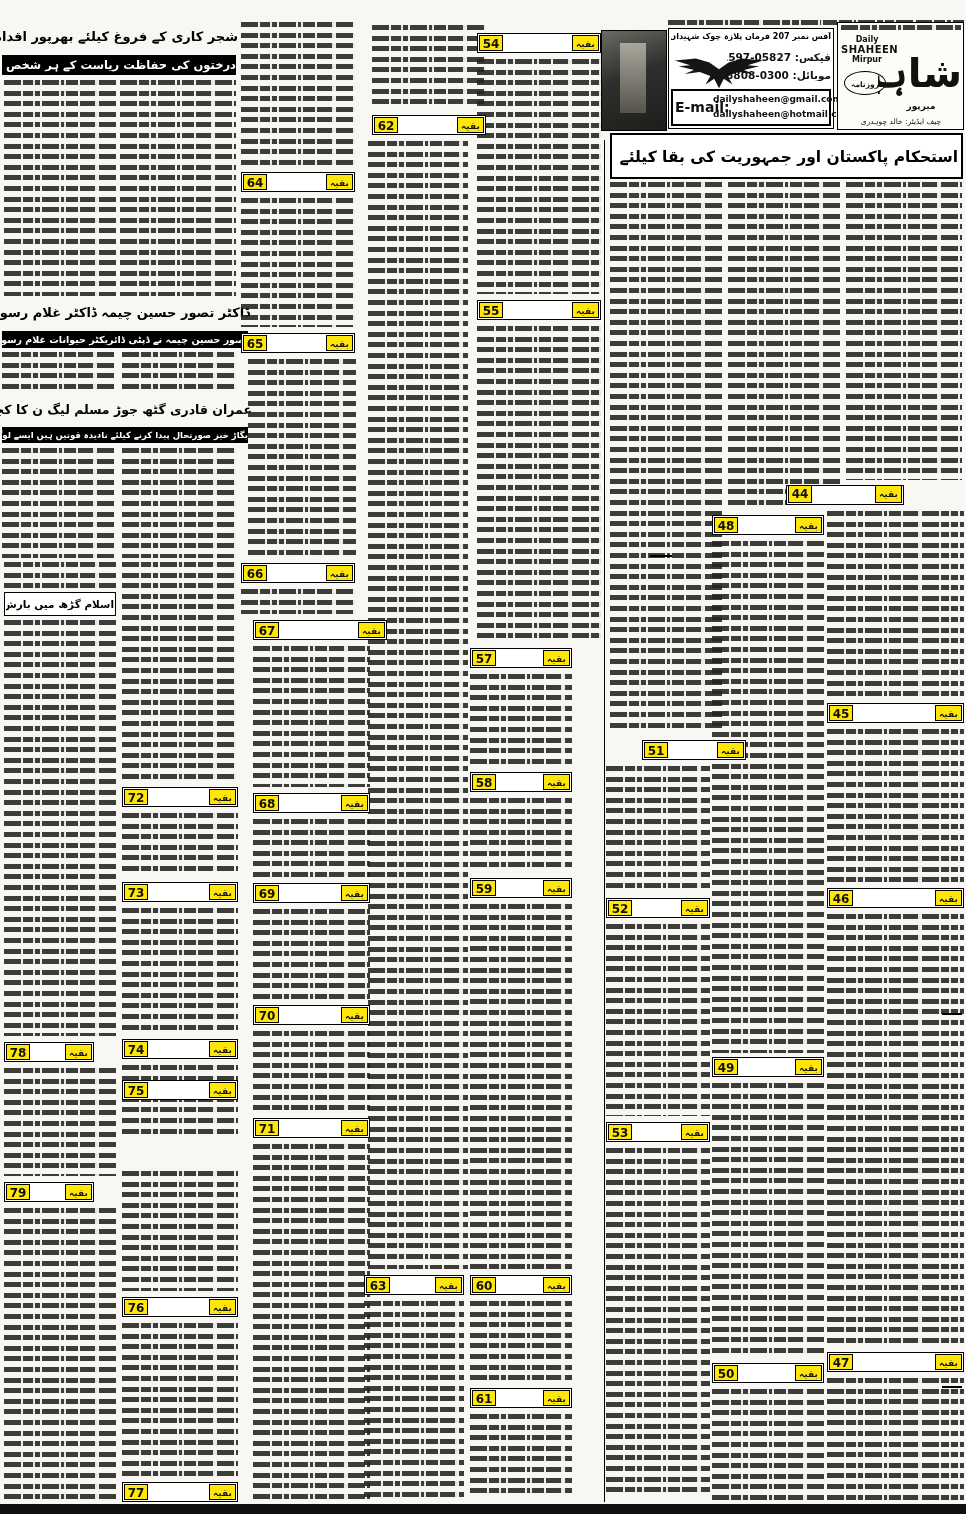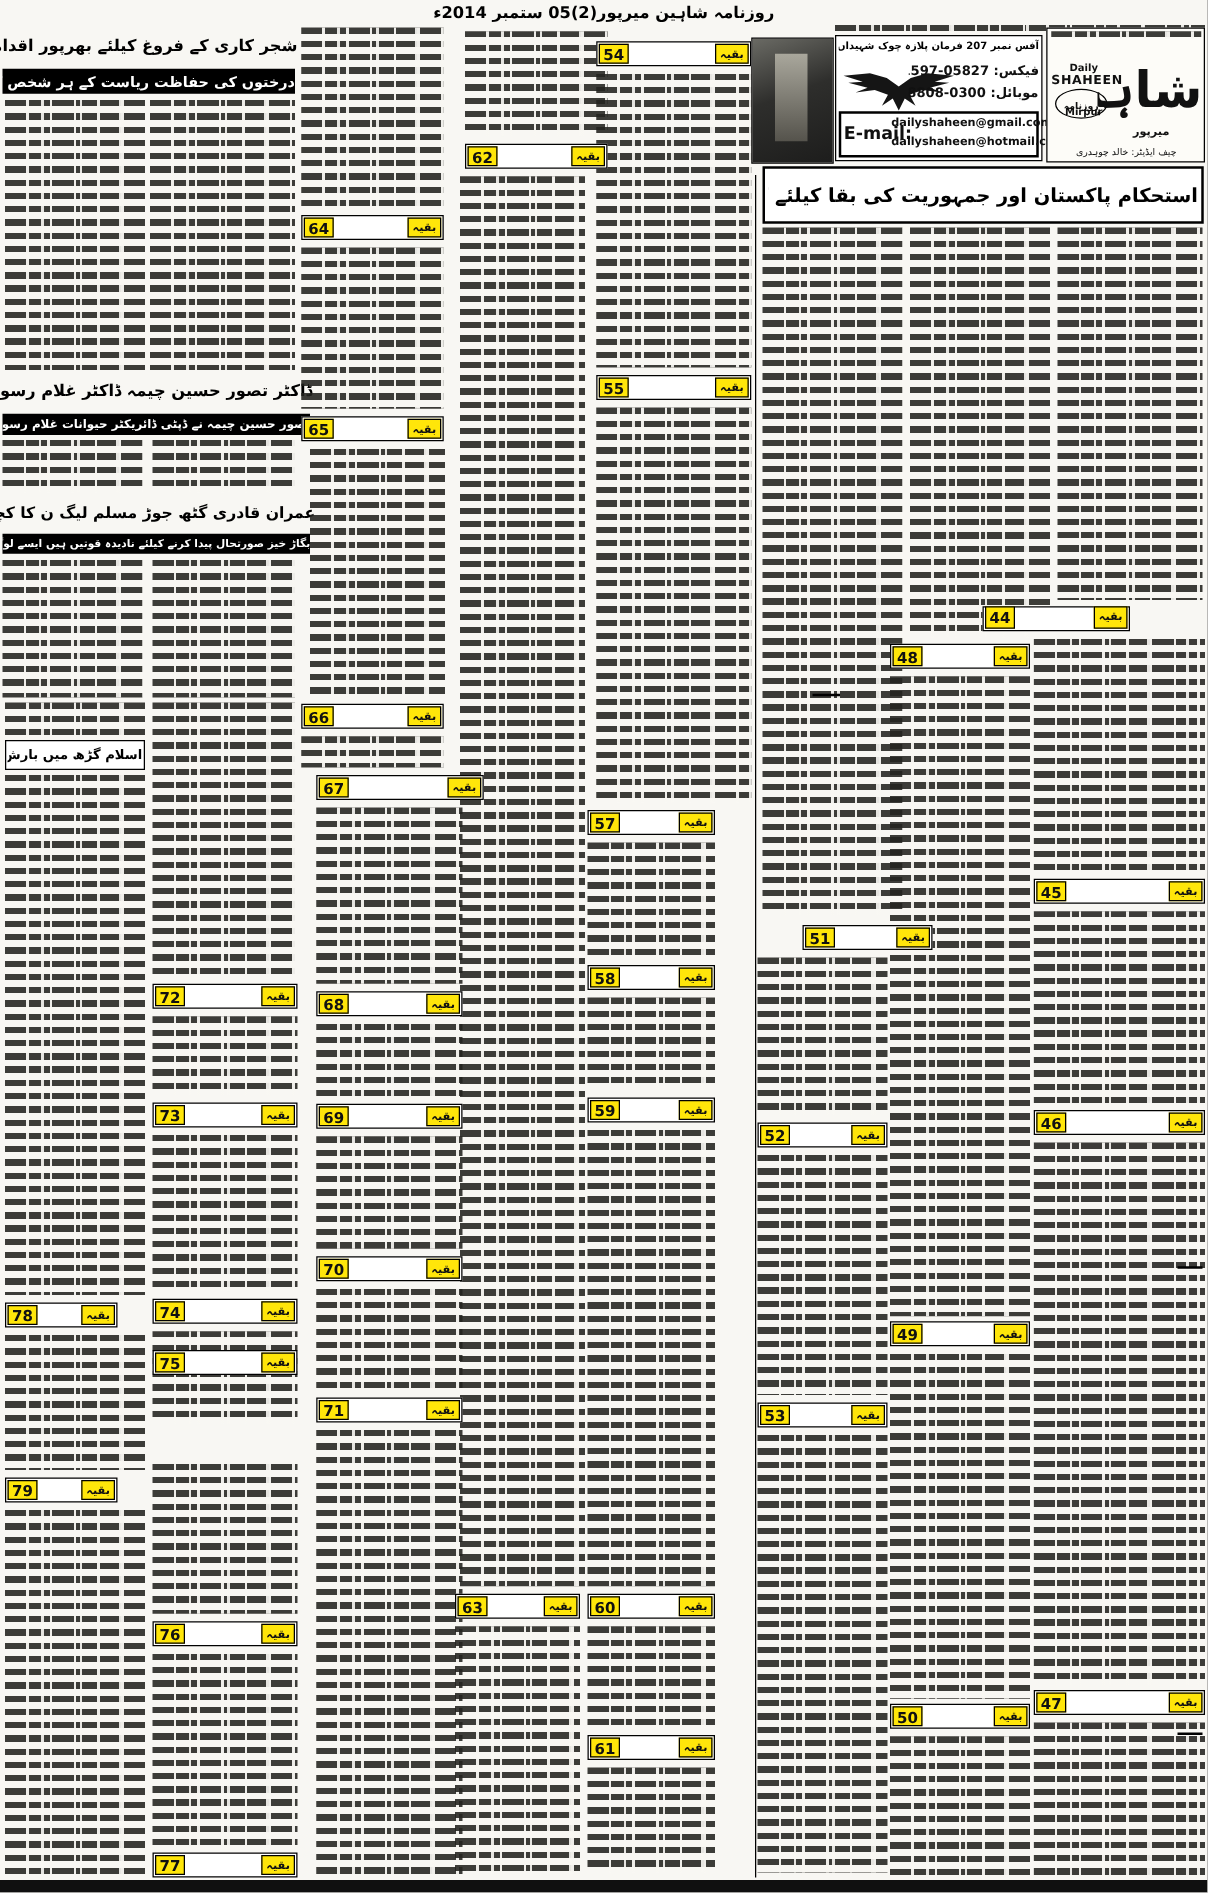--- a/index.html
+++ b/index.html
@@ -18,29 +18,28 @@
        text-align:center;white-space:nowrap;overflow:hidden;}
   .strip{position:absolute;height:20px;border:1px solid #000;background:#fff;
          display:flex;align-items:stretch;box-sizing:border-box;padding:1px;}
   .mnum{width:24px;background:#ffe60a;border:1px solid #000;font:bold 12px/16px "DejaVu Sans",sans-serif;
         text-align:center;box-sizing:border-box;}
   .mfill{flex:1;}
   .mbaqia{width:27px;background:#ffe60a;border:1px solid #000;font:bold 9px/16px "DejaVu Sans",sans-serif;
           text-align:center;direction:rtl;box-sizing:border-box;overflow:hidden;}
   .rule{position:absolute;background:#000;}
   .box{position:absolute;border:1px solid #000;box-sizing:border-box;background:#fff;}
-  .tiny{font-size:8px;line-height:9px;margin-top:15px;}
+  .tiny{font-size:8px;line-height:9px;}
   .rtl{direction:rtl;}
 </style>
 </head>
 <body>
 
 <div id="paper">
 
-  <div class="hl" style="left:0;top:2px;width:966px;height:17px;font-size:13px;line-height:17px;">روزنامہ شاہین میرپور(2)05 ستمبر 2014ء</div>
 
   <div class="txt" style="left:668px;top:20px;width:296px;height:6px;"></div>
 
   <div class="abs" style="left:601px;top:30px;width:64px;height:99px;background:linear-gradient(160deg,#6a6a64,#2e2e2c 45%,#1d1d1c);border:1px solid #000;">
     <div class="abs" style="left:18px;top:12px;width:26px;height:70px;background:linear-gradient(#a9a79c,#55534c);"></div>
   </div>
 
   <div class="box" style="left:668px;top:28px;width:166px;height:101px;">
     <div class="hl" style="left:2px;top:2px;width:160px;height:11px;font-size:8px;line-height:11px;">آفس نمبر 207 فرمان پلازہ چوک شہیداں میرپور آزاد کشمیر</div>
     <svg class="abs" style="left:2px;top:24px;" width="96" height="40" viewBox="0 0 100 40">

